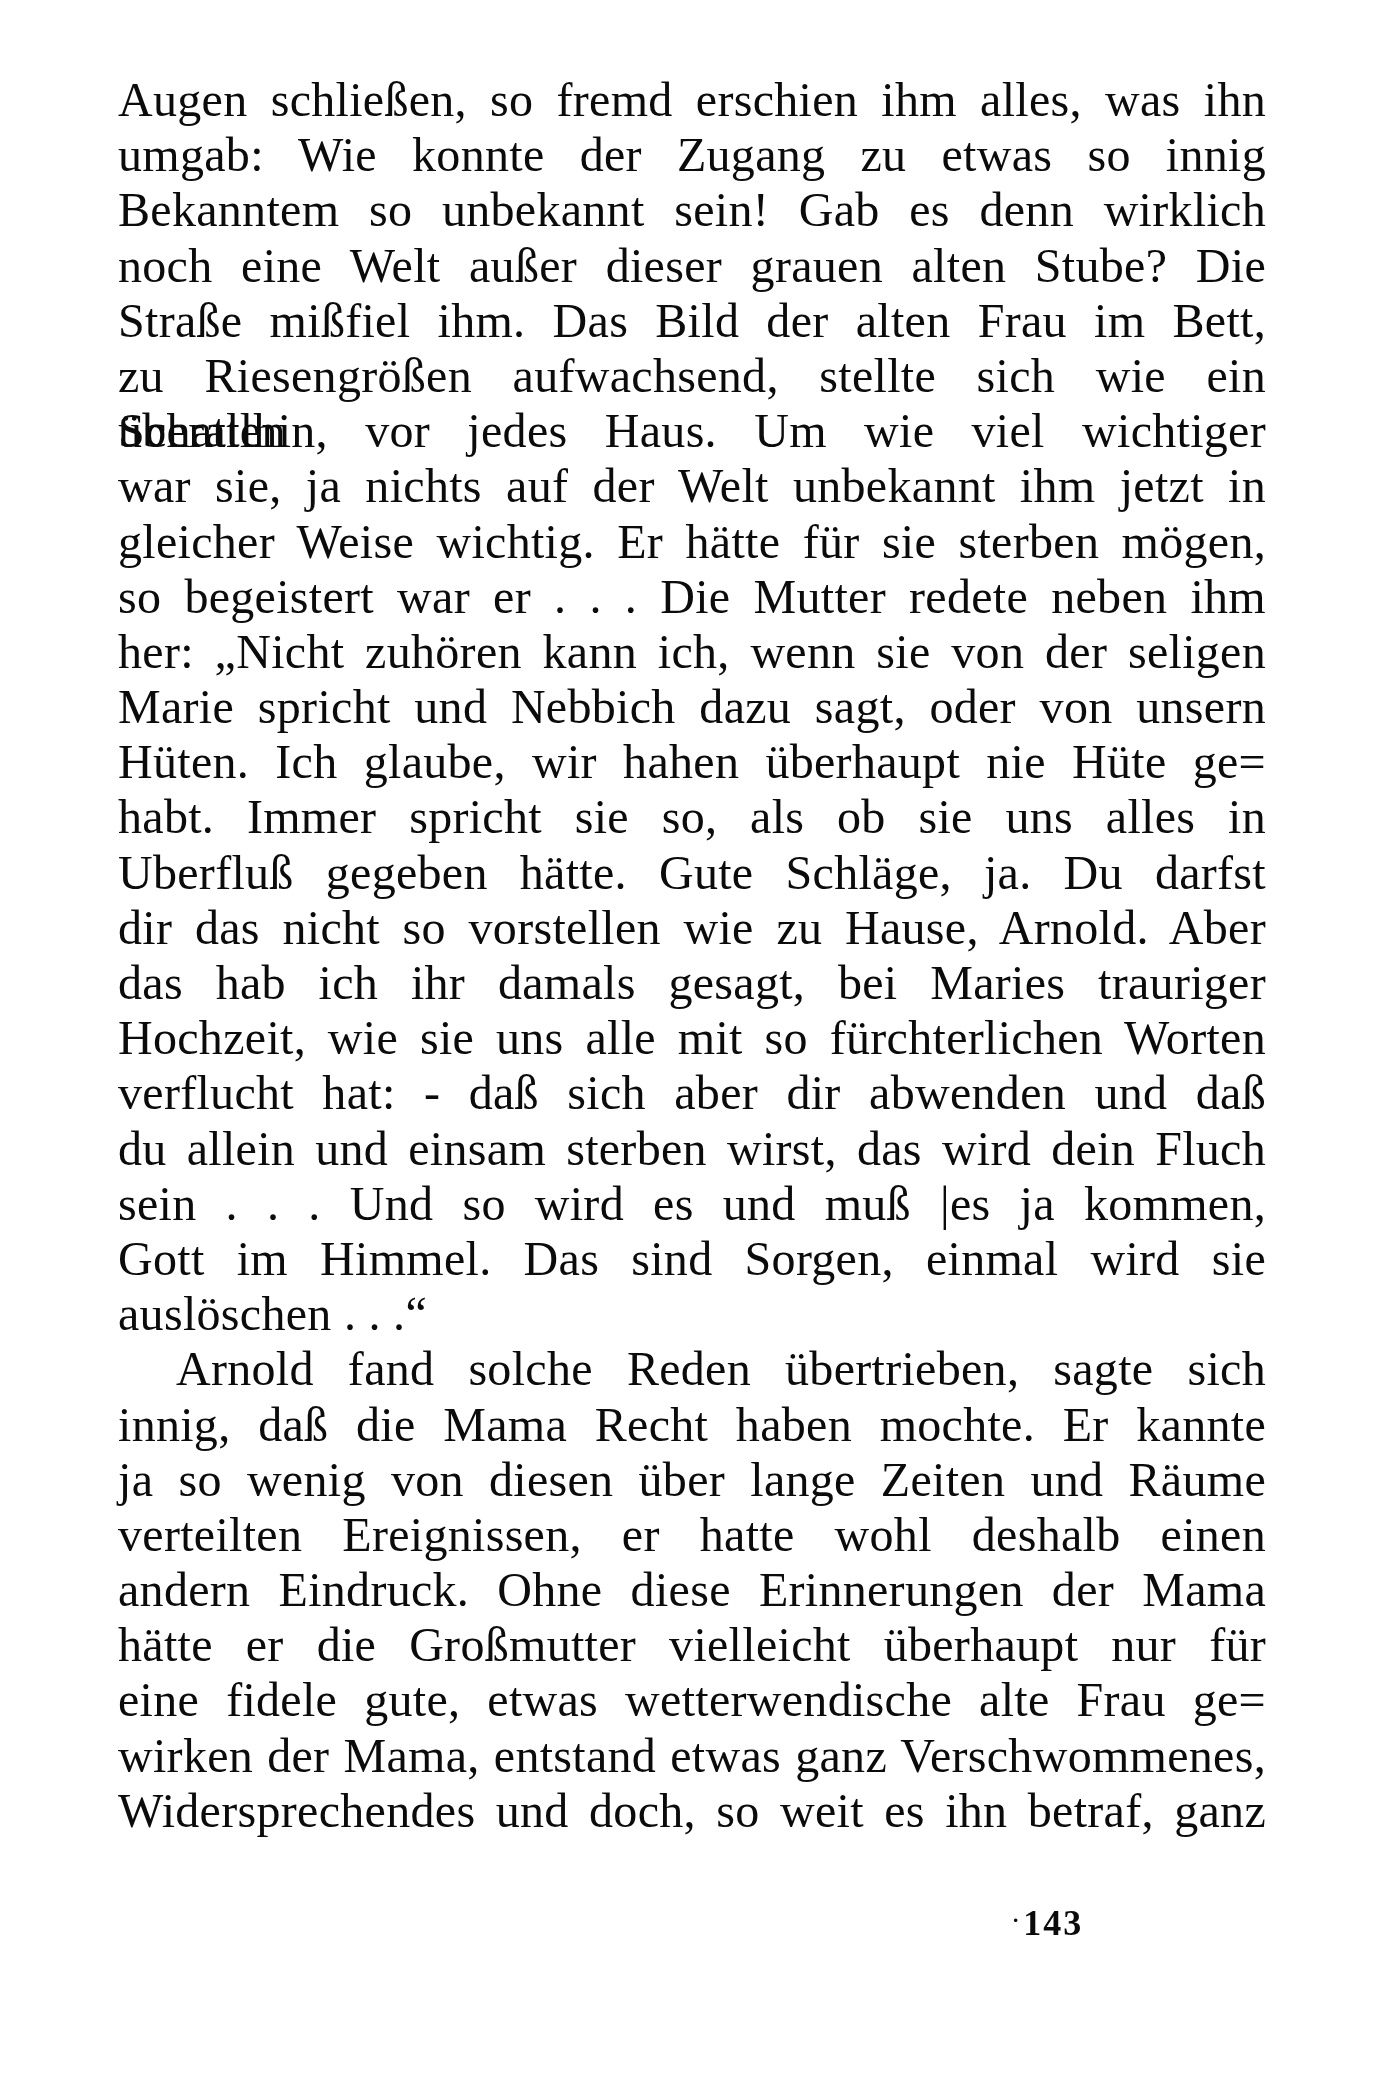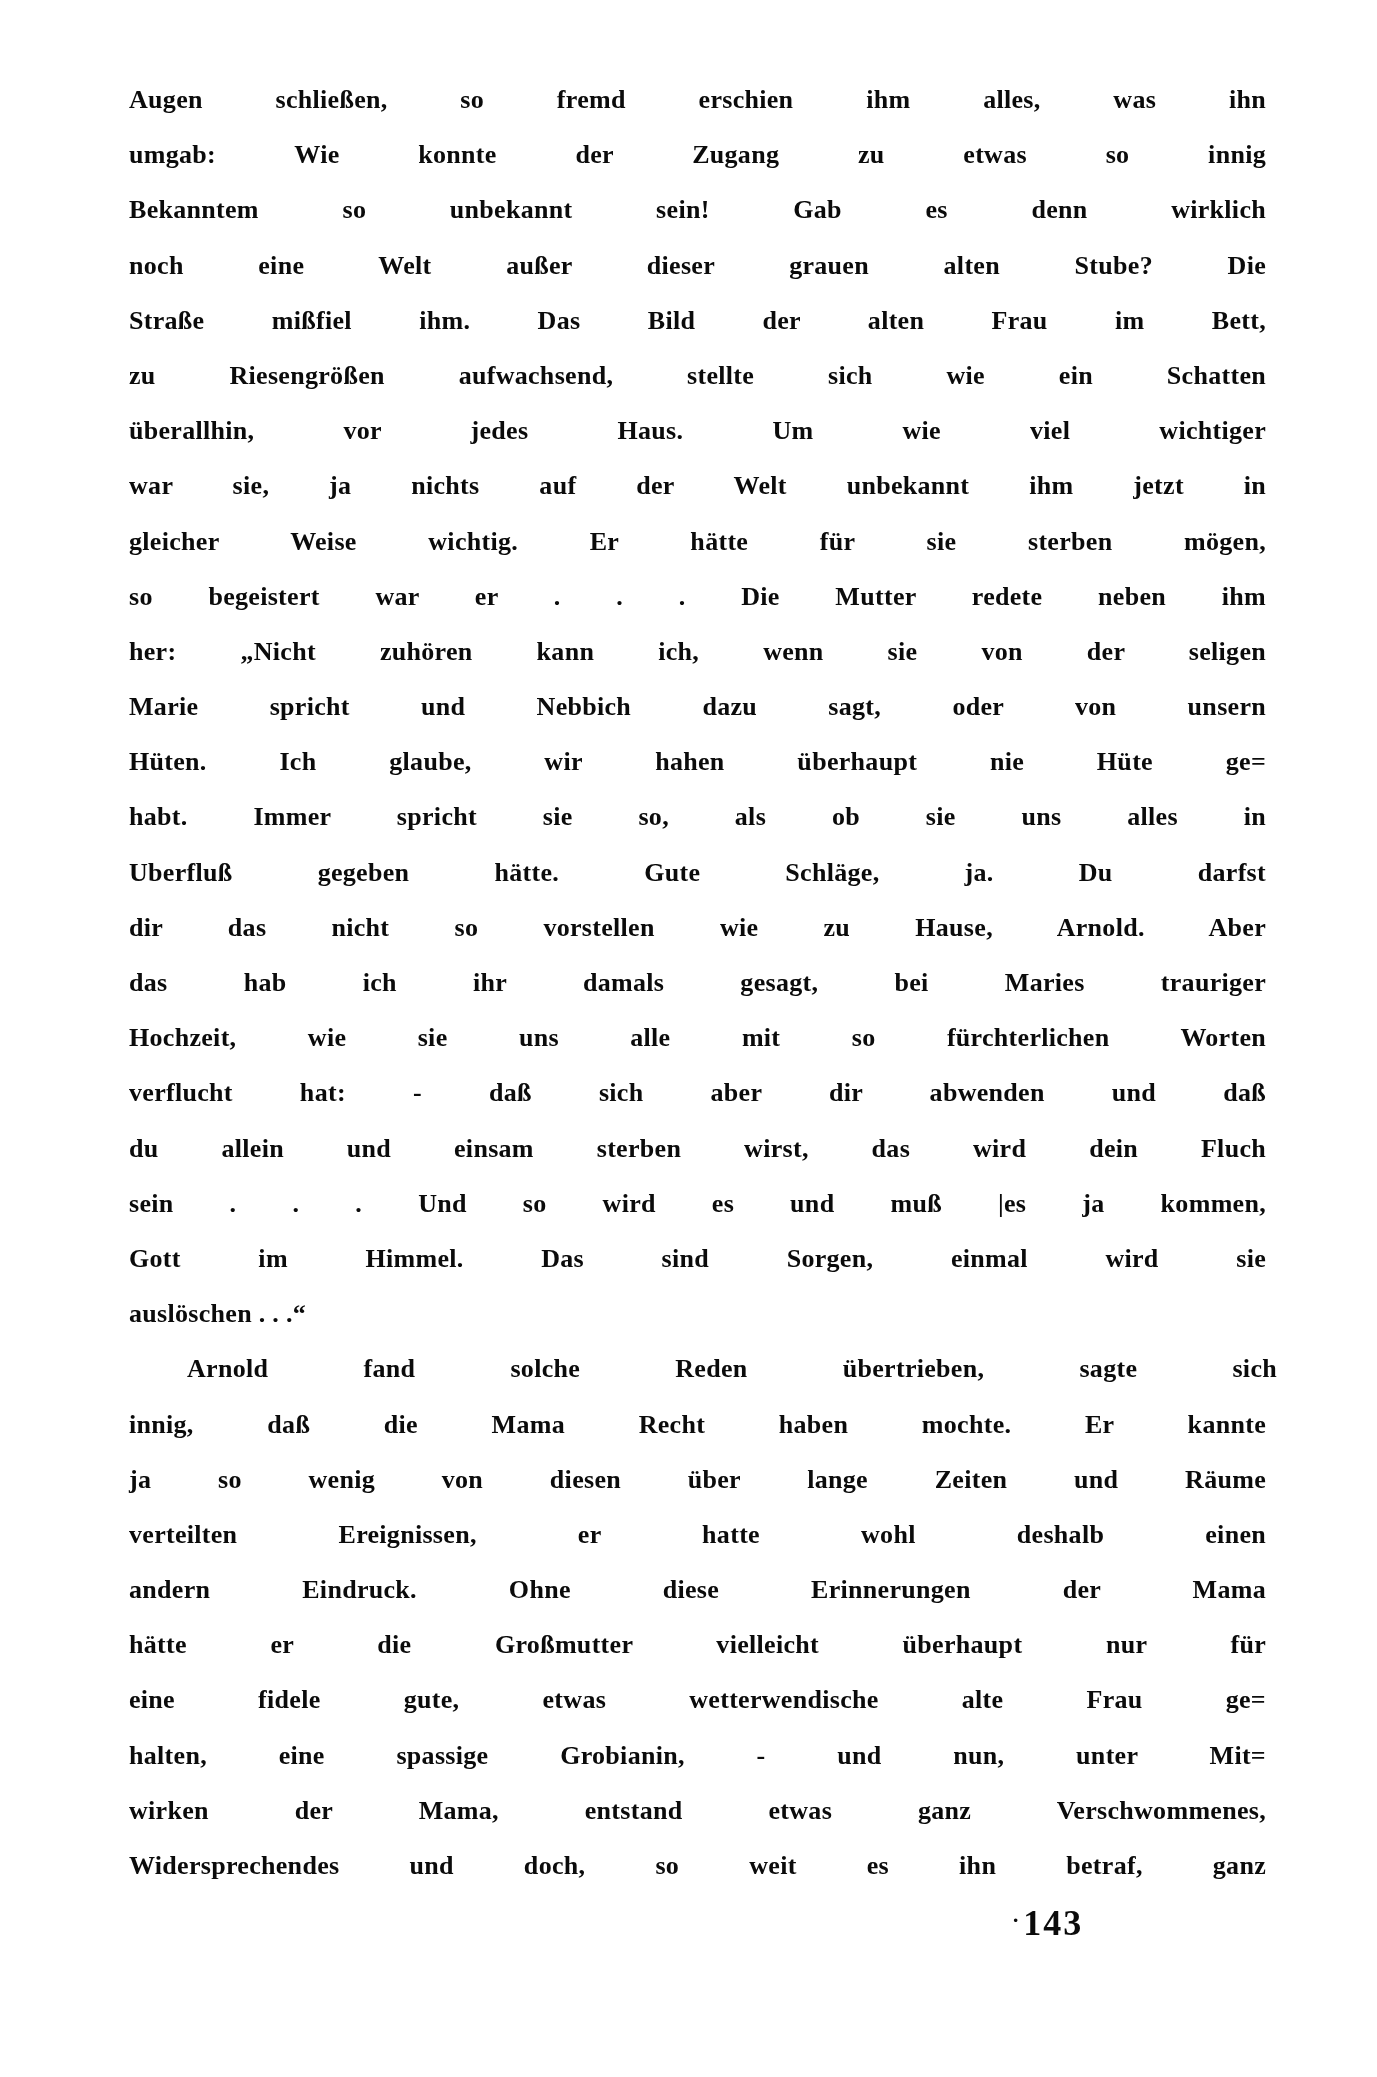--- a/index.html
+++ b/index.html
@@ -16,29 +16,28 @@
     font-family: "Liberation Serif", "DejaVu Serif", serif;
     overflow: hidden;
   }
   .text-block {
     position: absolute;
     left: 118px;
     top: 72px;
     width: 1148px;
   }
   .line {
-    font-size: 26px;
-    font-weight: 700;
+    font-size: 48px;
+    font-weight: 400;
     line-height: 55.2px;
     height: 55.2px;
     text-align: justify;
     text-align-last: justify;
     letter-spacing: 0.3px;
     white-space: normal;
-    margin-left: 11px;
   }
   .line.no-justify {
     text-align: right;
     text-align-last: left;
   }
   .line.indent {
     padding-left: 58px;
     width: calc(100% - 58px);
   }
   .page-footer {
@@ -84,21 +83,20 @@
     <div class="line">sein . . . Und so wird es und muß |es ja kommen,</div>
     <div class="line">Gott im Himmel. Das sind Sorgen, einmal wird sie</div>
     <div class="line no-justify">auslöschen . . .“</div>
     <div class="line indent">Arnold fand solche Reden übertrieben, sagte sich</div>
     <div class="line">innig, daß die Mama Recht haben mochte. Er kannte</div>
     <div class="line">ja so wenig von diesen über lange Zeiten und Räume</div>
     <div class="line">verteilten Ereignissen, er hatte wohl deshalb einen</div>
     <div class="line">andern Eindruck. Ohne diese Erinnerungen der Mama</div>
     <div class="line">hätte er die Großmutter vielleicht überhaupt nur für</div>
     <div class="line">eine fidele gute, etwas wetterwendische alte Frau ge=</div>
-    <div class="line">halten, eine spassige Grobianin, - und nun, unter Mit=</div>
     <div class="line">wirken der Mama, entstand etwas ganz Verschwommenes,</div>
     <div class="line">Widersprechendes und doch, so weit es ihn betraf, ganz</div>
   </div>
 
   <div class="page-footer">
     <span class="mark">·</span><span>143</span>
   </div>
 </div>
 
 </body></html>

